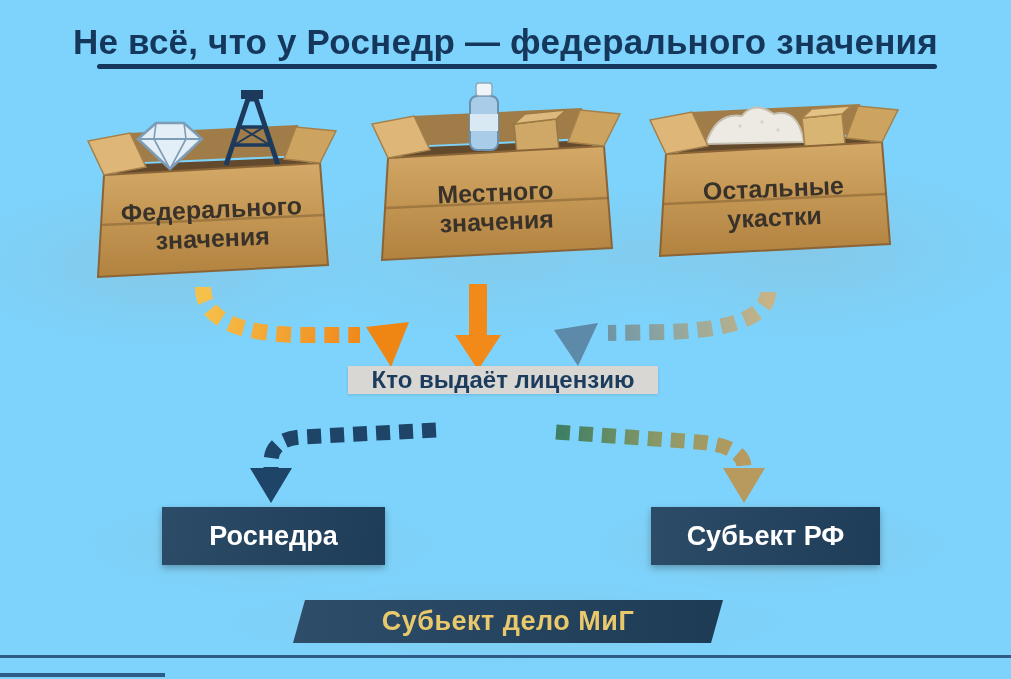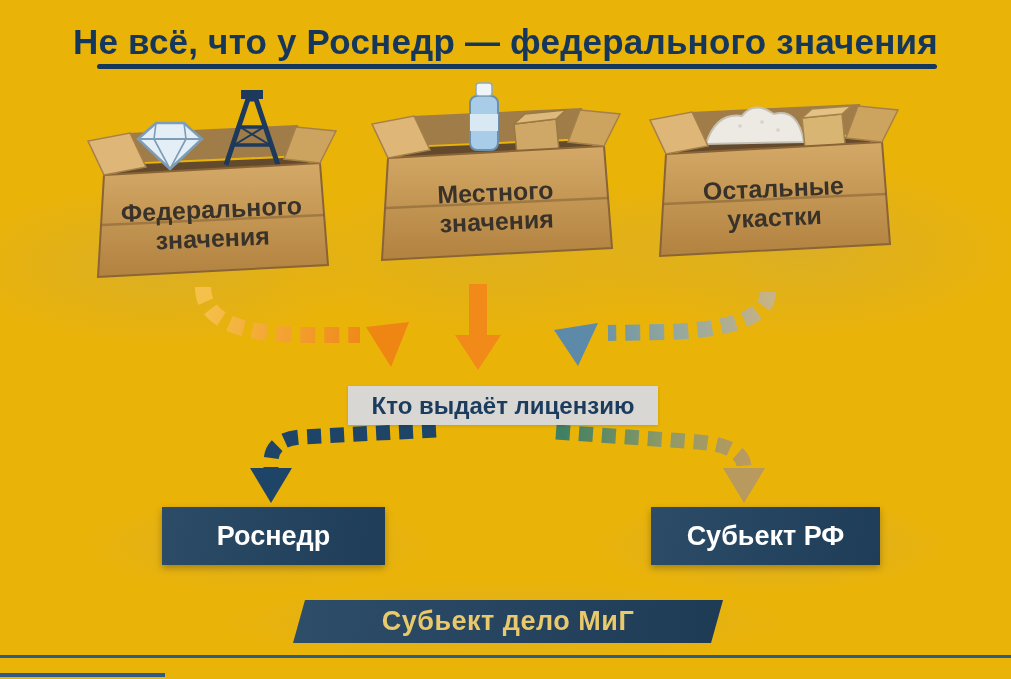--- a/index.html
+++ b/index.html
@@ -1,20 +1,20 @@
 <!DOCTYPE html>
 <html><head>
 <meta charset="utf-8">
 <style>
   html, body { margin: 0; padding: 0; background: #ffffff; }
   .canvas {
     position: relative;
     width: 1011px;
     height: 679px;
-    background: #eab308;
+    background: #7dd3fc;
     overflow: hidden;
     font-family: "Liberation Sans", sans-serif;
   }
   
   .canvas::before {
     content: "";
     position: absolute; inset: 0;
     background:
       radial-gradient(ellipse 300px 120px at 160px 265px, rgba(160,160,155,.20), transparent 70%),
       radial-gradient(ellipse 320px 120px at 500px 255px, rgba(160,160,155,.16), transparent 70%),
@@ -53,22 +53,22 @@
   #crate-federal { left: 88px;  top: 103px; }
   #crate-local   { left: 372px; top: 86px; }
   #crate-other   { left: 650px; top: 82px; }
 
   .arrows {
     position: absolute; left: 0; top: 0; z-index: 2;
     pointer-events: none;
   }
 
   .center-label {
-    position: absolute; left: 348px; top: 386px;
-    width: 310px; height: 39px;
+    position: absolute; left: 348px; top: 366px;
+    width: 310px; height: 28px;
     background: #d8d7d4;
     color: #1c3c5e; font-size: 24px; font-weight: bold;
     display: flex; align-items: center; justify-content: center;
     z-index: 3;
     box-shadow: 0 1px 3px rgba(0,0,0,.12);
   }
 
   .issuer {
     position: absolute; top: 507px; height: 58px;
     background: #21425f;
@@ -243,21 +243,21 @@
     </g>
 
     <g>
       <path d="M556,432 L698,442 C726,444 743,452 744,466 L744,470" fill="none" stroke="url(#gRt)" stroke-width="15" stroke-dasharray="14 9"></path>
       <polygon points="723,468 765,468 744,503" fill="#b8995e"></polygon>
     </g>
   </svg>
 
   <div class="center-label">Кто выдаёт лицензию</div>
 
-  <div class="issuer" id="issuer-rosnedra">Роснедр</div>
+  <div class="issuer" id="issuer-rosnedra">Роснедра</div>
   <div class="issuer" id="issuer-subject">Субьект РФ</div>
 
   <div class="banner">Субьект дело МиГ</div>
 
   <div class="bottom-rule"></div>
   <div class="bottom-stub"></div>
 
 </div>
 
 </body></html>

